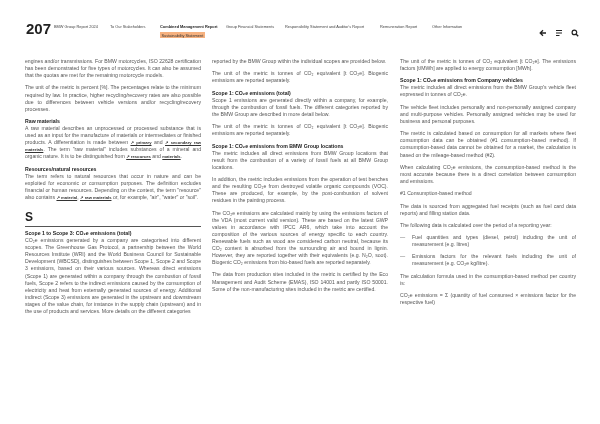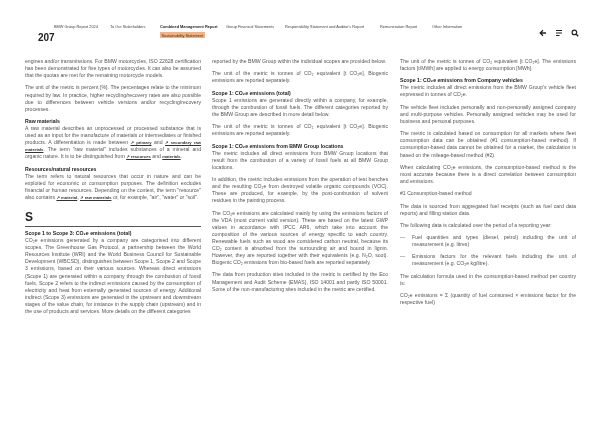--- a/index.html
+++ b/index.html
@@ -1,20 +1,20 @@
 <!DOCTYPE html>
 <html><head>
 <meta charset="utf-8">
 <style>
   * { box-sizing: border-box; margin: 0; padding: 0; }
   html, body { width: 600px; height: 424px; background: #ffffff; overflow: hidden; }
   body { font-family: "DejaVu Sans", sans-serif; color: #4a4a4a; position: relative; }
 
   .topbar { position: absolute; left: 0; top: 0; width: 600px; height: 44px; }
-  .page-num { position: absolute; left: 38px; top: 20px; font-size: 10px; font-weight: bold; color: #222; font-family: "Liberation Sans", sans-serif; margin-top: 12px; }
+  .page-num { position: absolute; left: 26px; top: 20px; font-size: 15px; font-weight: bold; color: #222; font-family: "Liberation Sans", sans-serif; }
   .nav { position: absolute; left: 54px; top: 24px; display: flex; gap: 0; font-family: "Liberation Sans", sans-serif; font-size: 3.9px; color: #444; }
   .nav-item { position: absolute; white-space: nowrap; cursor: pointer; }
   .nav-item.active { font-weight: bold; color: #222; }
   .nav-sub { position: absolute; left: 160px; top: 32px; font-family: "Liberation Sans", sans-serif; font-size: 3.9px; background: #f6b17f; color: #333; padding: 0.5px 1.5px; white-space: nowrap; }
   .icons { position: absolute; left: 539px; top: 22px; display: flex; gap: 8px; align-items: center; }
   .icon { width: 8px; height: 8px; display: inline-block; cursor: pointer; }
 
   .col { position: absolute; top: 58px; width: 176px; font-family: "Liberation Sans", sans-serif; font-size: 5.15px; line-height: 7.1px; color: #555; text-align: justify; hyphens: auto; }
   .col p { margin-bottom: 5.2px; }
   .col h4 { font-size: 5.2px; font-weight: bold; color: #222; line-height: 7px; }

